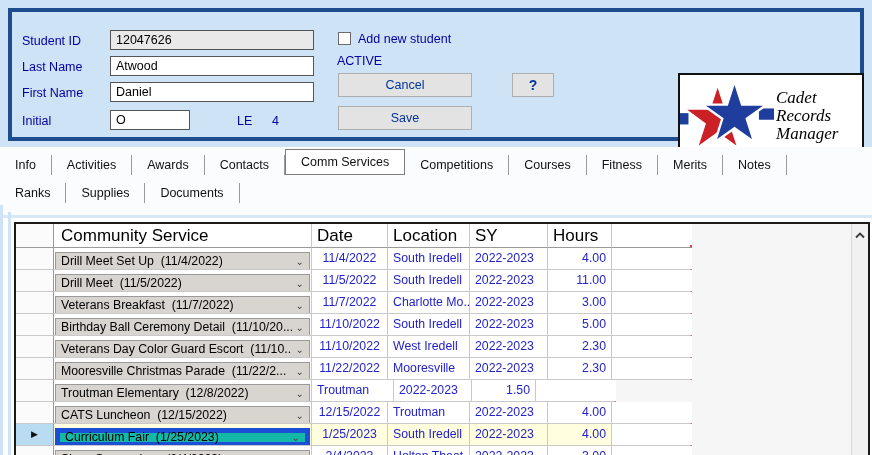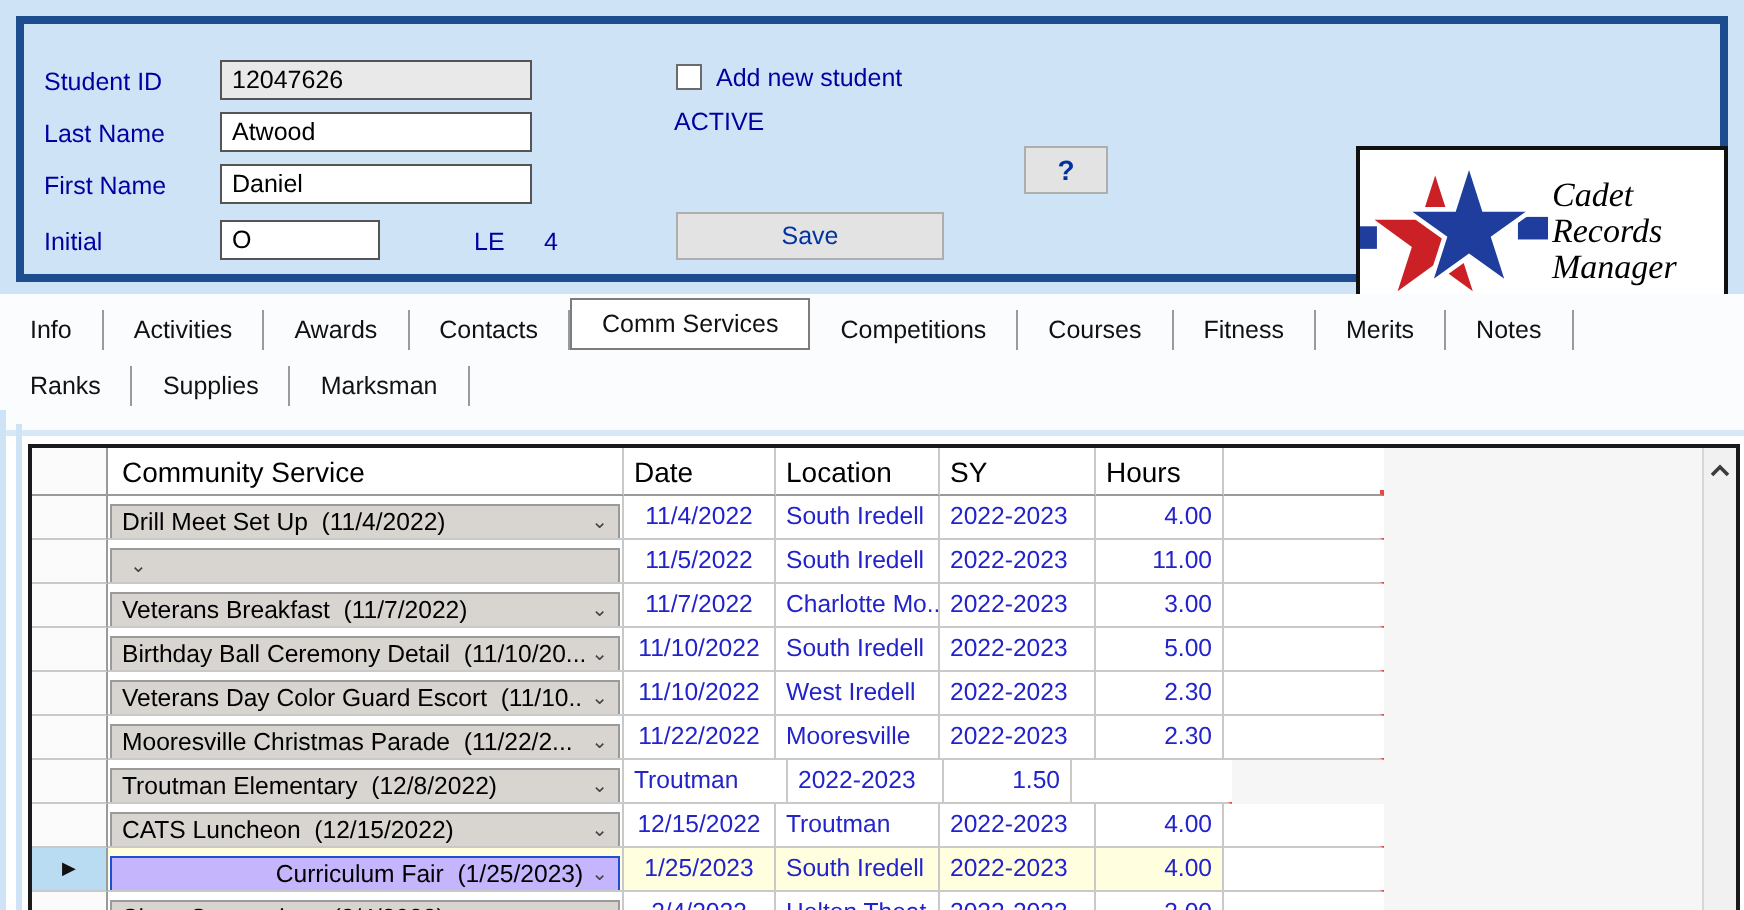--- a/index.html
+++ b/index.html
@@ -4,21 +4,21 @@
 <style>
   html,body{margin:0;padding:0;}
   body{width:872px;height:455px;position:relative;overflow:hidden;background:#fff;
        font-family:"Liberation Sans",sans-serif;-webkit-font-smoothing:antialiased;}
 
   
   .top-panel{position:absolute;left:0;top:0;width:872px;height:147px;background:#cfe3f7;}
   .panel-frame{position:absolute;left:8px;top:8px;right:8px;height:133px;
                border:4px solid #1d4d8f;box-sizing:border-box;}
   .flabel{position:absolute;color:#0000a0;font-size:12.5px;}
-  .finput{position:absolute;left:110px;width:156px;height:20px;border:1px solid #555;
+  .finput{position:absolute;left:110px;width:204px;height:20px;border:1px solid #555;
           font-size:12.5px;padding:1px 5px;box-sizing:border-box;background:#fff;color:#000;
           font-family:"Liberation Sans",sans-serif;}
   #student-id{background:#e9e9e9;}
   #initial{width:80px;}
   .checkbox{position:absolute;left:338px;top:32px;width:13px;height:13px;background:#fff;
             border:1px solid #6b6b6b;box-sizing:border-box;}
   .btn{position:absolute;background:#e3e3e3;border:1px solid #aeaeae;color:#0033a0;
        font-size:12.5px;font-family:"Liberation Sans",sans-serif;cursor:default;}
   #btn-cancel{left:338px;top:73px;width:134px;height:24px;}
   #btn-save{left:338px;top:106px;width:134px;height:24px;}
@@ -39,42 +39,42 @@
            box-shadow:inset 1px 1px 0 #fff;}
   .blue-rule{position:absolute;left:0;top:215px;width:872px;height:3px;background:#d9e8f7;}
   .left-strip-a{position:absolute;left:0;top:205px;width:3px;height:250px;background:#cfe3f7;}
   .left-strip-b{position:absolute;left:8px;top:212px;width:3px;height:243px;background:#cfe3f7;}
 
   
   .grid{position:absolute;left:14px;top:222px;width:856px;height:233px;background:#fff;
         border:2px solid #1a1a1a;border-bottom:none;box-sizing:border-box;}
   .grid-inner{position:absolute;left:0;top:0;right:17px;bottom:0;overflow:hidden;}
   .ghead{display:flex;height:24px;background:#fff;}
-  .ghead .cell{font-size:14px;color:#000;line-height:24px;border-bottom:1px solid #9a9a9a;}
+  .ghead .cell{font-size:17px;color:#000;line-height:24px;border-bottom:1px solid #9a9a9a;}
   .cell{box-sizing:border-box;padding:0 5px;white-space:nowrap;overflow:hidden;}
   .rh{width:38px;background:#fbfbfb;border-right:1px solid #9a9a9a;
       display:flex;align-items:center;justify-content:center;}
   .svc{width:258px;border-right:1px solid #c9c9c9;padding:0 1px;}
   .dt{width:76px;border-right:1px solid #c9c9c9;text-align:center;}
   .loc{width:82px;border-right:1px solid #c9c9c9;}
   .sy{width:78px;border-right:1px solid #c9c9c9;}
   .hrs{width:64px;border-right:1px solid #c9c9c9;text-align:right;}
   .st{width:80px;border-right:2px solid #ef4444;margin-top:21px;}
   .fill{flex:1;background:#f6f6f6;}
   .grow{display:flex;height:22px;}
   .grow .cell{border-bottom:1px solid #c9c9c9;font-size:12.3px;color:#2323cb;line-height:21px;}
   .grow .rh{border-bottom:1px solid #c9c9c9;}
   .grow.sel .cell{background:#ffffdf;}
   .grow.sel .rh{background:#badcf3;}
   .grow.sel .fill{background:#f6f6f6;}
   .arrow{font-size:9px;color:#111;line-height:1;}
   .combo{height:19px;margin-top:4px;background:#d8d5d0;border:1px solid #9a9a9a;
          box-sizing:border-box;display:flex;align-items:center;justify-content:space-between;
          padding:0 5px;color:#000;}
-  .grow.sel .combo{background:#c4b5fd;border:1px solid #1d4ed8;justify-content:flex-end;}
+  .grow.sel .combo{background:#14b8a6;border:5px solid #1d4ed8;}
   .ct{font-size:12.3px;color:#000;white-space:pre;overflow:hidden;}
   .chev{font-size:10px;color:#444;margin-left:4px;flex:none;}
   .scrollbar{position:absolute;right:0;top:0;width:17px;height:100%;background:#f1f1f1;
              border-left:1px solid #d6d6d6;box-sizing:border-box;}
   .sb-up{position:absolute;top:8px;left:3px;}
 </style>
 </head>
 <body>
 
 <div class="top-panel">
@@ -90,20 +90,21 @@
   <input class="finput" style="top: 82px;" value="Daniel">
   <input id="initial" class="finput" style="top: 110px;" value="O">
 
   <span class="flabel" style="left:237px;top:114px">LE</span>
   <span class="flabel" style="left:272px;top:114px">4</span>
 
   <div class="checkbox"></div>
   <span class="flabel" style="left:358px;top:32px">Add new student</span>
   <span class="flabel" style="left:337px;top:54px">ACTIVE</span>
 
+  <button id="btn-cancel" class="btn">Cancel</button>
   <button id="btn-help" class="btn">?</button>
   <button id="btn-save" class="btn">Save</button>
 
   <div class="logo-box">
     <svg width="94" height="81" viewBox="0 0 100 85">
       <rect x="0" y="40" width="9" height="12" fill="#1e3d9c"></rect>
       <path d="M40,13 L47.6,36.5 L72,36.5 L52.4,51 L60,74.5 L40,60 L20,74.5 L27.6,51 L7.7,36.5 L32.4,36.5 Z" fill="#cc2027"></path>
       <rect x="84" y="35" width="16" height="12" fill="#1e3d9c"></rect>
       <path d="M58,6 L66,31 L92,31 L71,46 L79,71 L58,56 L37,71 L45,46 L24,31 L50,31 Z" fill="#1e3d9c" stroke="#fff" stroke-width="2.5"></path>
     </svg>
@@ -125,21 +126,21 @@
     <div class="tab">Competitions</div>
     <div class="tab">Courses</div>
     <div class="tab">Fitness</div>
     <div class="tab">Merits</div>
     <div class="tab">Notes</div>
 
   </div>
   <div class="tab-row">
     <div class="tab">Ranks</div>
     <div class="tab">Supplies</div>
-    <div class="tab">Marksman</div>
+    <div class="tab">Documents</div>
   </div>
 </div>
 
 <div class="blue-rule"></div>
 <div class="left-strip-a"></div>
 <div class="left-strip-b"></div>
 
 <div class="grid">
   <div class="grid-inner">
     <div class="ghead">
@@ -165,20 +166,21 @@
           <div class="cell loc">South Iredell</div>
           <div class="cell sy">2022-2023</div>
           <div class="cell hrs">4.00</div>
           <div class="cell st"></div>
           <div class="fill"></div>
         </div>
         <div class="grow">
           <div class="cell rh"></div>
           <div class="cell svc">
             <div class="combo">
+              <span class="ct">Drill Meet  (11/5/2022)</span>
               <span class="chev">⌄</span>
             </div>
           </div>
           <div class="cell dt">11/5/2022</div>
           <div class="cell loc">South Iredell</div>
           <div class="cell sy">2022-2023</div>
           <div class="cell hrs">11.00</div>
           <div class="cell st"></div>
           <div class="fill"></div>
         </div>

